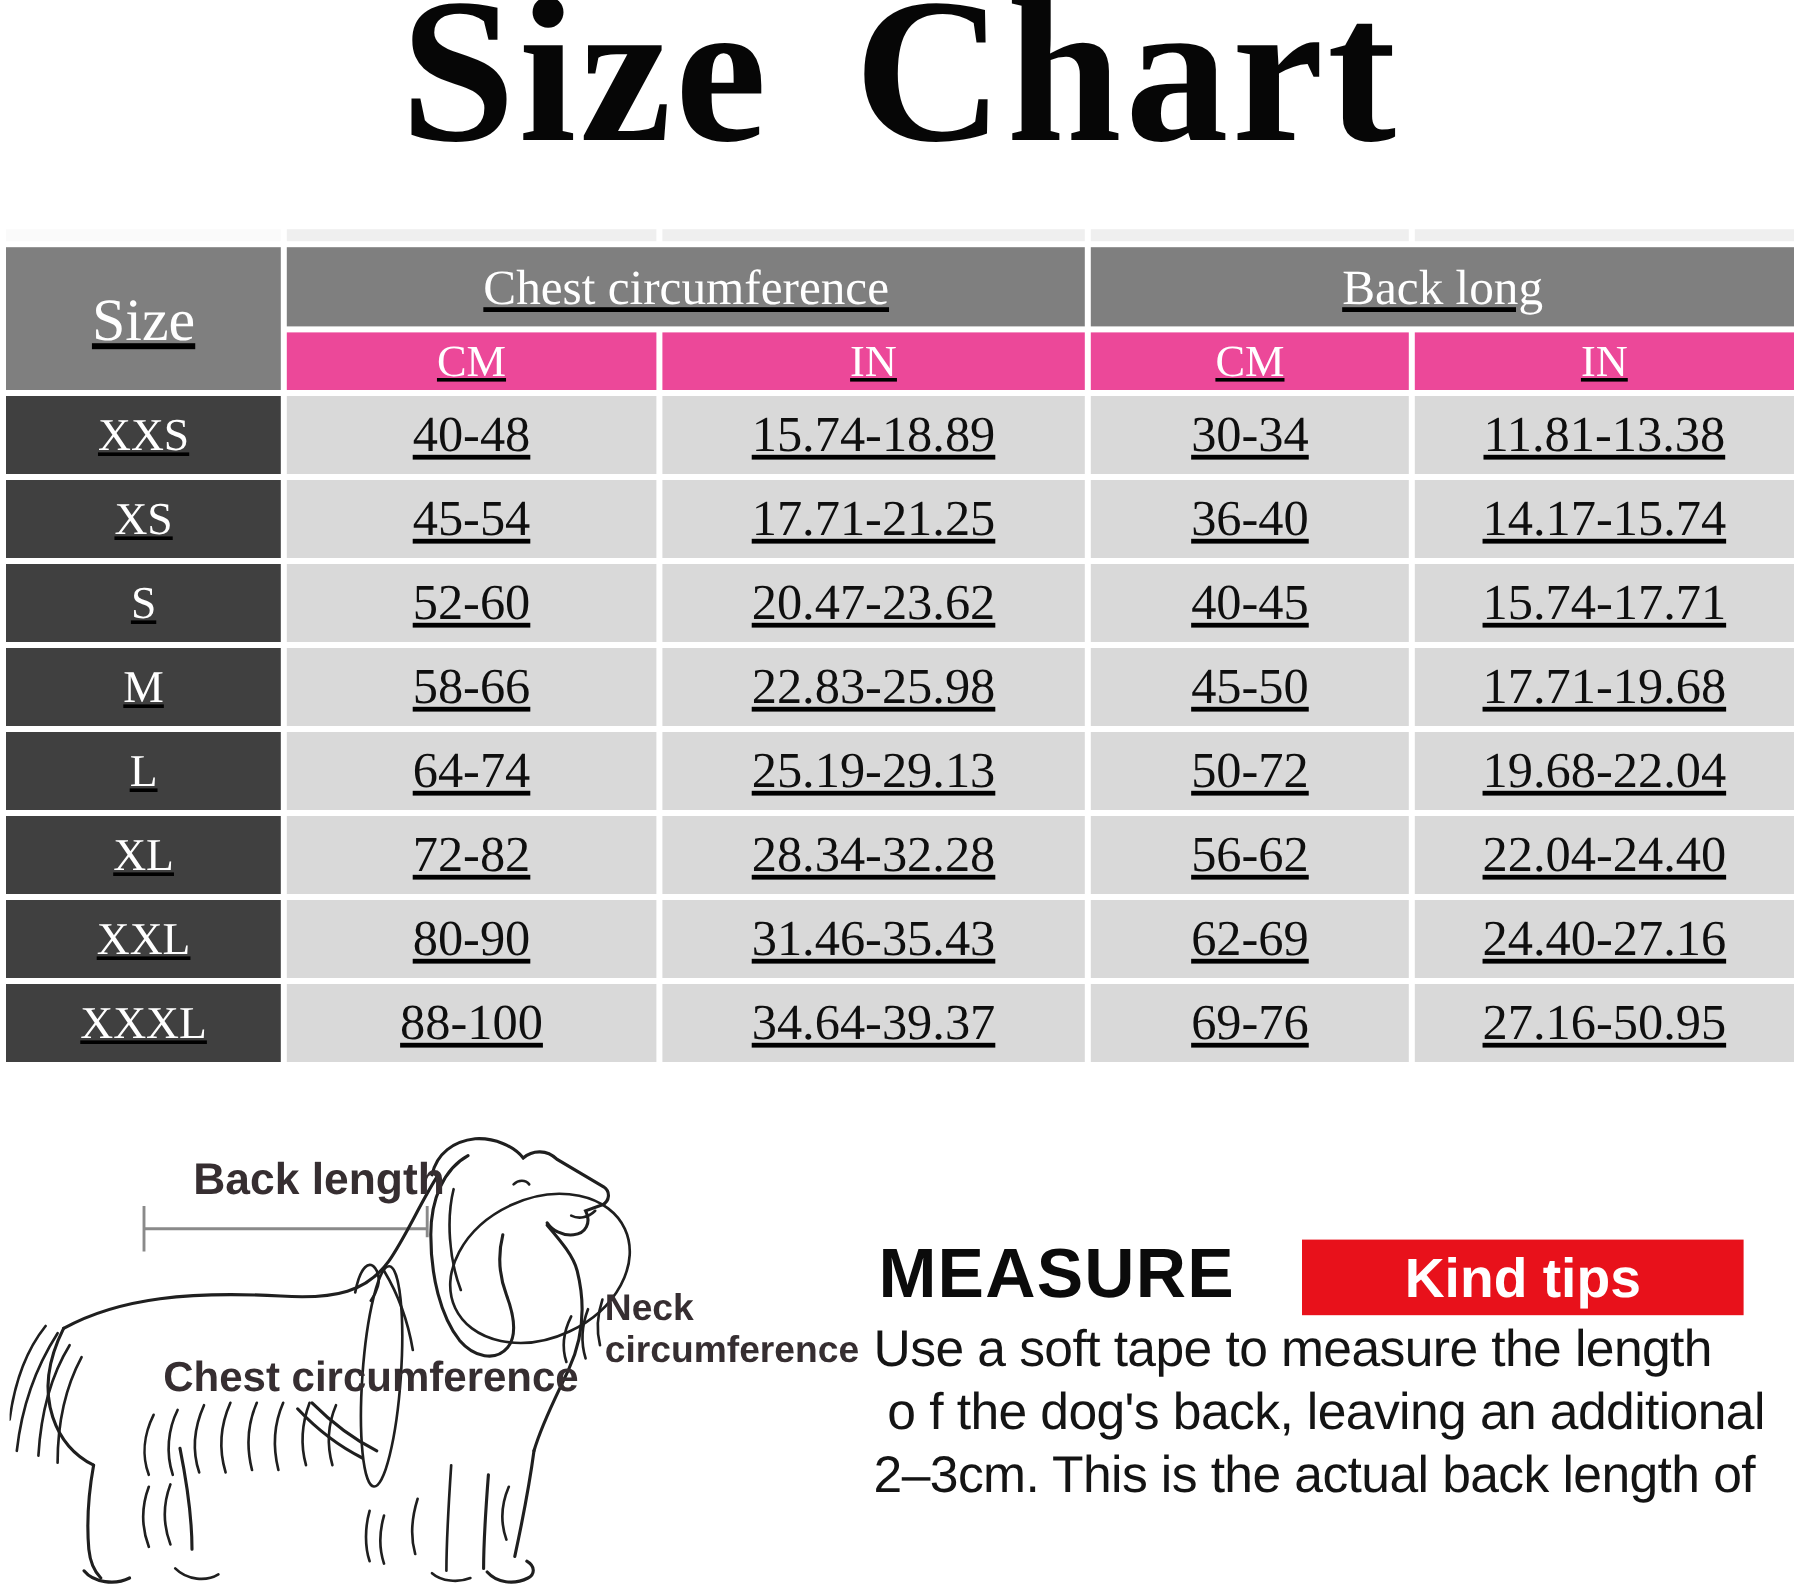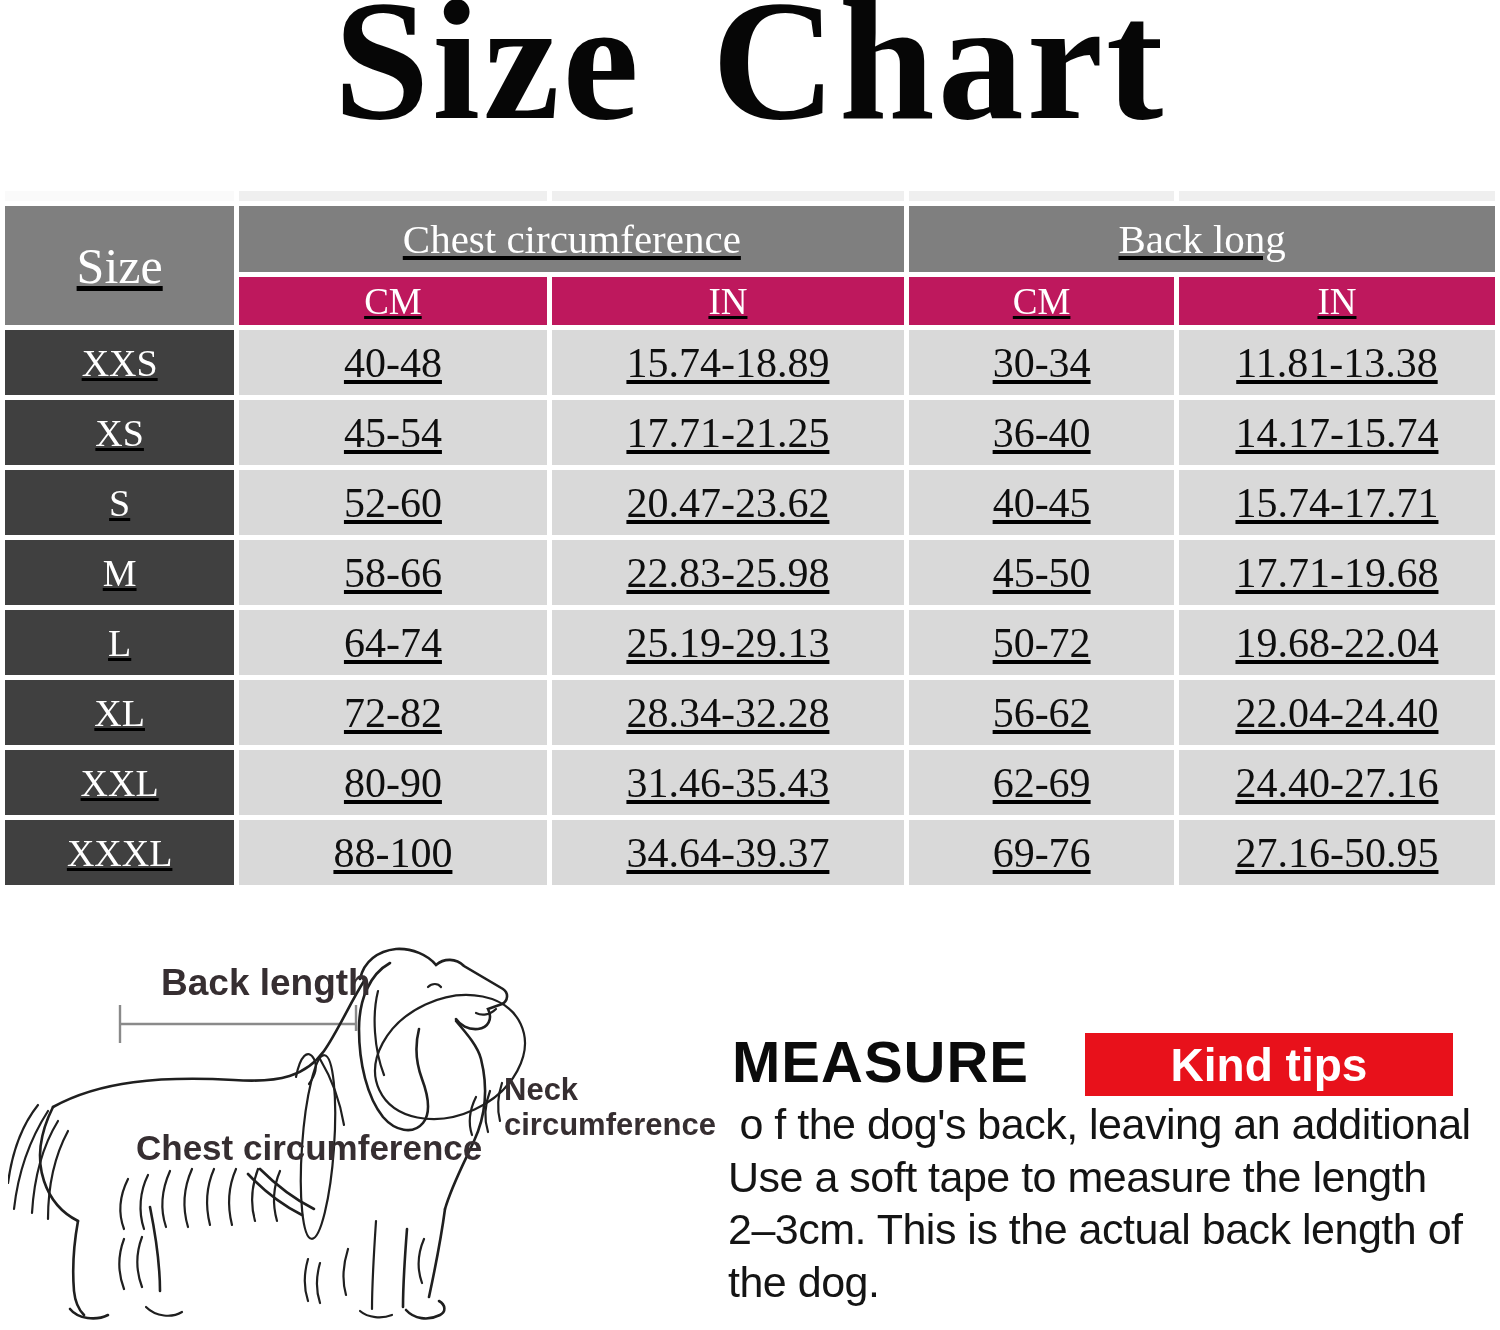--- a/index.html
+++ b/index.html
@@ -26,21 +26,21 @@
   .sizetable col.c4{width:18.0%}
   .sizetable col.c5{width:21.5%}
   .sizetable th,.sizetable td{
     padding:0;text-align:center;vertical-align:middle;
     font-family:"Liberation Serif",serif;font-weight:normal;
   }
   td.strip{height:10px;background:#efefef}
   td.strip.first{background:#fafafa}
   th.sizehead{background:#7f7f7f;color:#ffffff;font-size:50px}
   th.ghead{background:#7f7f7f;color:#ffffff;font-size:41px;height:66px}
-  th.sub{background:#be185d;color:#ffffff;font-size:37px;height:48px}
+  th.sub{background:#ec4899;color:#ffffff;font-size:37px;height:48px}
   td.rlabel{background:#404040;color:#ffffff;font-size:38px;height:65px}
   td.dcell{background:#d9d9d9;color:#0f0f0f;font-size:42px}
 
   
   .dog-wrap{position:absolute;left:8px;top:928px;width:700px;height:402px}
   .dog-wrap svg{display:block;width:100%;height:100%}
   .dog-line{stroke:#1f1f1f;stroke-width:2.6;fill:none;stroke-linecap:round}
   .dog-thin{stroke:#1f1f1f;stroke-width:2.2;fill:none;stroke-linecap:round}
   .meas{stroke:#8a8a8a;stroke-width:2.4;fill:none}
 
@@ -229,17 +229,16 @@
   </svg>
 </div>
 
 <div class="diagram-label lbl-backlength">Back length</div>
 <div class="diagram-label lbl-neck"><div>Neck</div><div>circumference</div></div>
 <div class="diagram-label lbl-chest">Chest circumference</div>
 
 <div class="measure-heading">MEASURE</div>
 <div class="kind-badge">Kind tips</div>
 <div class="measure-body">
+  <div class="bodyline">Use a soft tape to measure the length</div>
   <div class="bodyline"> o f the dog's back, leaving an additional</div>
-  <div class="bodyline">Use a soft tape to measure the length</div>
   <div class="bodyline">2–3cm. This is the actual back length of</div>
-  <div class="bodyline">the dog.</div>
 </div>
 
 </body></html>

